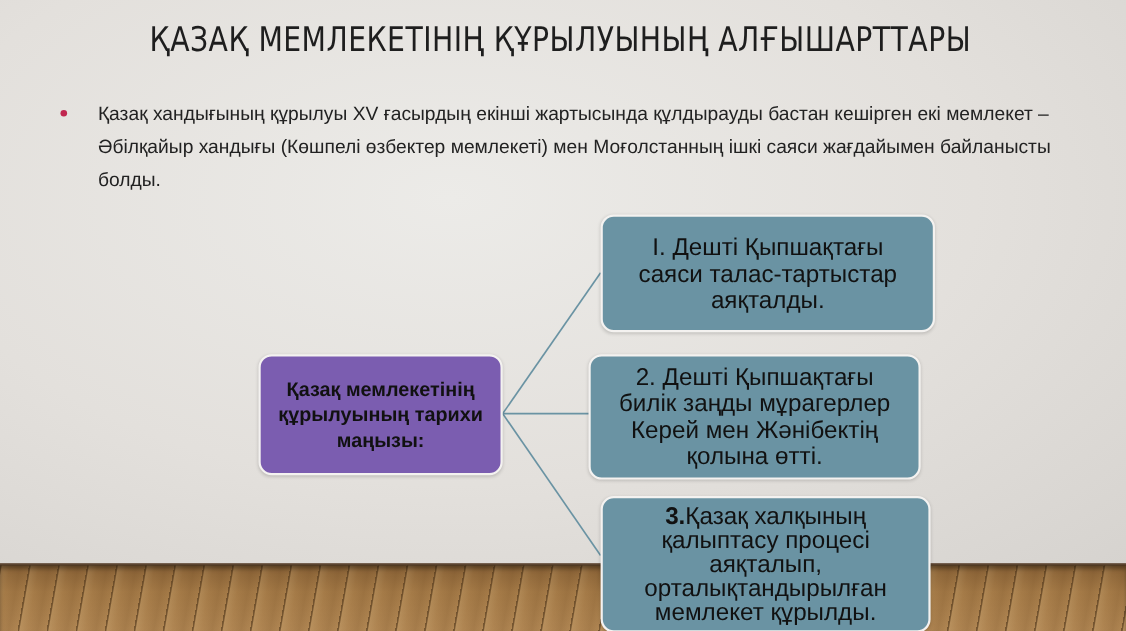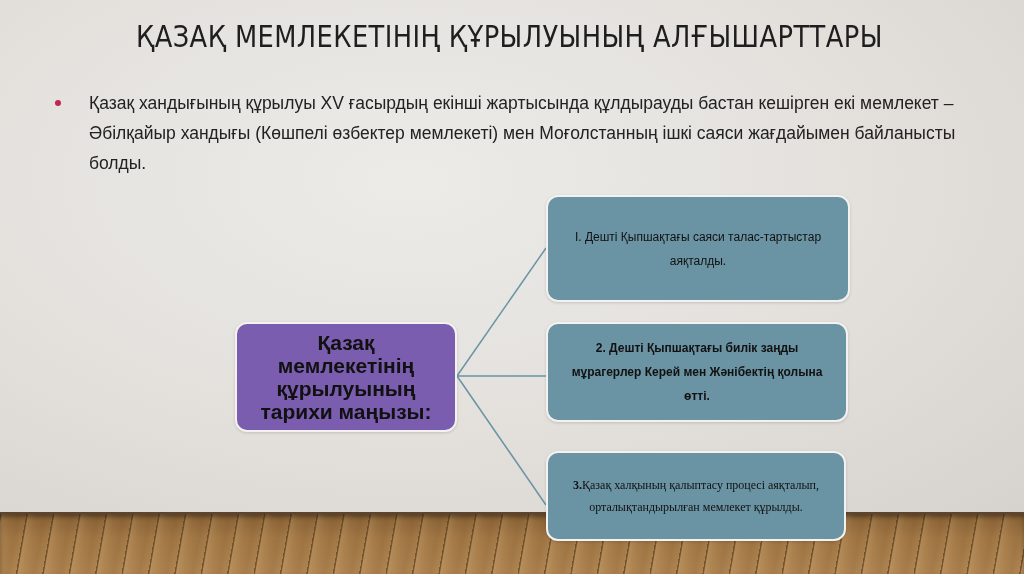--- a/index.html
+++ b/index.html
@@ -39,26 +39,26 @@
   }
   .bullet-text { margin-left:34px; display:block; }
   .connectors { position:absolute; left:0; top:0; width:1024px; height:574px; pointer-events:none; }
   .box {
     position:absolute; box-sizing:border-box; border:2px solid #f4f2f0; border-radius:12px;
     display:flex; align-items:center; justify-content:center; text-align:center;
     box-shadow: 0 1px 3px rgba(0,0,0,0.15);
   }
   .box-main {
     left:235px; top:322px; width:222px; height:110px; background:#7b5db0;
-    font-weight:bold; font-size:21px; line-height:23px; color:#111; padding:0 10px;
+    font-weight:bold; font-size:18px; line-height:23px; color:#111; padding:0 10px;
   }
-  .box-teal { background:#6a93a3; color:#111; font-size:12px; line-height:24px; padding:17px 14px; }
+  .box-teal { background:#6a93a3; color:#111; font-size:22px; line-height:24px; padding:17px 14px; }
   .b1 { left:546px; top:195px; width:304px; height:107px; }
-  .b2 { left:546px; top:322px; width:302px; height:100px;font-weight:bold; }
-  .b3 { left:546px; top:451px; width:300px; height:90px; line-height:22px;font-family:Liberation Serif, serif; }
+  .b2 { left:535px; top:322px; width:302px; height:114px; }
+  .b3 { left:546px; top:451px; width:300px; height:124px; line-height:22px; }
   .num-bold { font-weight:bold; }
 </style>
 </head>
 <body>
 
 <div class="wall"></div>
 <div class="baseboard"></div>
 <div class="floor"></div>
 
 <div class="title">ҚАЗАҚ МЕМЛЕКЕТІНІҢ ҚҰРЫЛУЫНЫҢ АЛҒЫШАРТТАРЫ</div>

